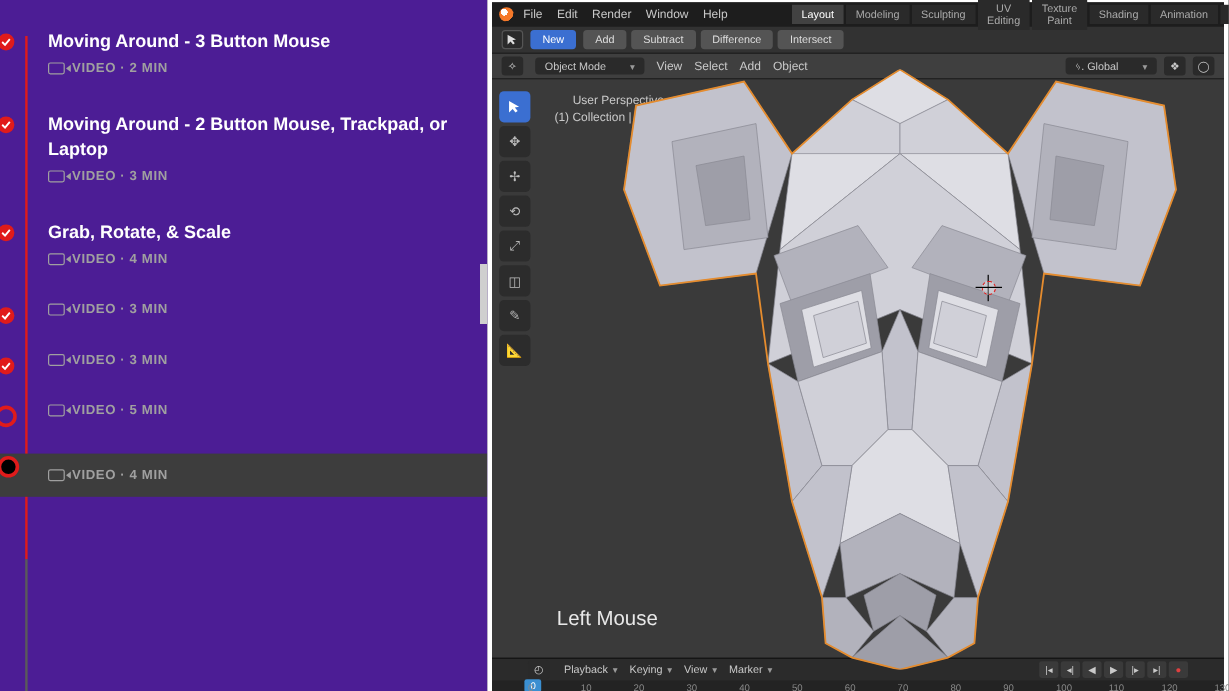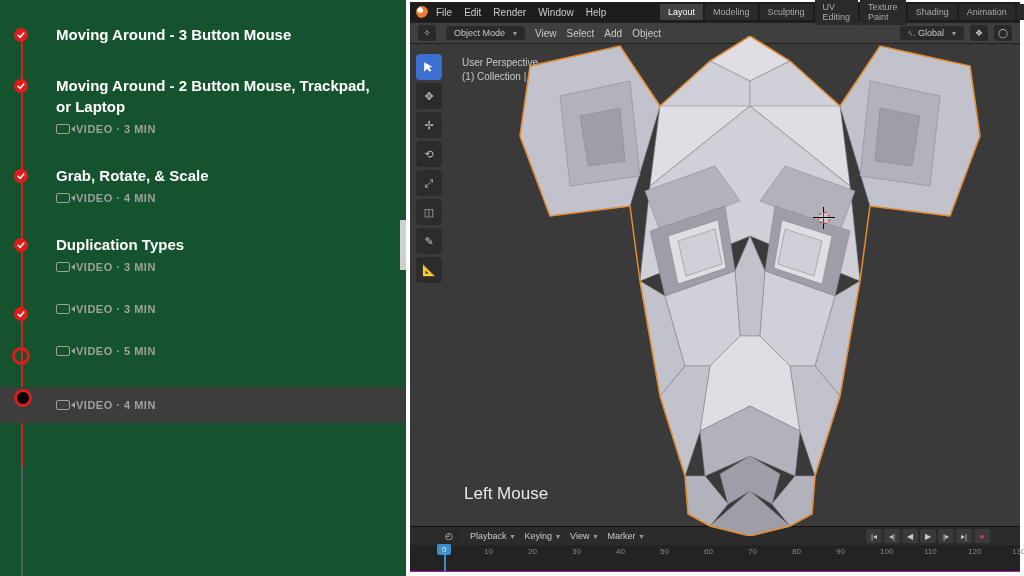--- a/index.html
+++ b/index.html
@@ -6,24 +6,24 @@
 body {
   width: 1024px; height: 576px;
   background: #1e1e1e;
   font-family: -apple-system, "Segoe UI", Arial, sans-serif;
   display: flex;
   overflow: hidden;
 }
 
 .playlist {
   width: 406px; height: 100%;
-  background: #14532d;
+  background: #4c1d95;
   color: #e8e8e8;
   position: relative;
-  padding: 24px 28px 24px 56px;
+  padding: 24px 28px 24px 40px;
   overflow: hidden;
 }
 .timeline-line {
   position: absolute;
   left: 21px; top: 30px;
   width: 2px;
   background: #e01b1b;
   height: 436px;
 }
 .timeline-line.grey {
@@ -90,26 +90,27 @@
   background: #cfcfcf;
 }
 
 .video-pane {
   flex: 1; height: 100%;
   background: #fff;
   display: flex; align-items: flex-start; justify-content: center;
 }
 .app {
   width: 610px; height: 570px;
-  background: #a21caf;
+  background: #000000;
   color: #c9c9c9;
   font-size: 10px;
   font-family: -apple-system, Arial, sans-serif;
   position: relative;
   margin-top: 2px;
+  text-align: center;
 }
 .menubar {
   height: 20px; background: #1d1d1d;
   display: flex; align-items: center; gap: 8px;
   padding: 0 6px;
 }
 .menubar .logo {
   width: 12px; height: 12px; border-radius: 50%;
   background: radial-gradient(circle at 35% 35%, #fff 0 25%, #f5792a 26% 70%, transparent 71%);
 }
@@ -139,21 +140,21 @@
   cursor: pointer;
 }
 .btn.primary { background: #3b6fd1; color: #fff; }
 .headerrow {
   height: 22px; background: #3f3f3f;
   display: flex; align-items: center; gap: 10px;
   padding: 0 8px; border-top: 1px solid #222; border-bottom: 1px solid #222;
 }
 .dropdown {
   background: #2a2a2a; padding: 2px 8px; border-radius: 3px;
-  display: flex; align-items: center; gap: 8px; font-size: 9px;
+  display: flex; align-items: center; gap: 20px; font-size: 9px;
 }
 .chev { font-size: 8px; opacity: .7; }
 .headerrow .right { margin-left: auto; display: flex; gap: 6px; align-items: center; }
 .sm-ico {
   width: 18px; height: 16px; background: #2a2a2a;
   border-radius: 3px; display: flex; align-items: center; justify-content: center;
   font-size: 9px;
 }
 .viewport {
   position: relative;
@@ -245,20 +246,21 @@
   <div class="timeline-line"></div>
   <div class="timeline-line grey"></div>
   <div id="lessons">
       <div class="lesson">
         <span class="dot">
           <svg viewBox="0 0 10 10">
             <path d="M1 5 L4 8 L9 2" stroke="#fff" stroke-width="2" fill="none"></path>
           </svg>
         </span>
         <div class="title">Moving Around - 3 Button Mouse</div>
+        <div class="meta"><span class="cam-icon"></span> VIDEO · 2 MIN</div>
       </div>
       <div class="lesson">
         <span class="dot">
           <svg viewBox="0 0 10 10">
             <path d="M1 5 L4 8 L9 2" stroke="#fff" stroke-width="2" fill="none"></path>
           </svg>
         </span>
         <div class="title">Moving Around - 2 Button Mouse, Trackpad, or Laptop</div>
         <div class="meta"><span class="cam-icon"></span> VIDEO · 3 MIN</div>
       </div>
@@ -270,21 +272,20 @@
         </span>
         <div class="title">Grab, Rotate, &amp; Scale</div>
         <div class="meta"><span class="cam-icon"></span> VIDEO · 4 MIN</div>
       </div>
       <div class="lesson">
         <span class="dot">
           <svg viewBox="0 0 10 10">
             <path d="M1 5 L4 8 L9 2" stroke="#fff" stroke-width="2" fill="none"></path>
           </svg>
         </span>
-        <div class="title">Duplication Types</div>
         <div class="meta"><span class="cam-icon"></span> VIDEO · 3 MIN</div>
       </div>
       <div class="lesson">
         <span class="dot">
           <svg viewBox="0 0 10 10">
             <path d="M1 5 L4 8 L9 2" stroke="#fff" stroke-width="2" fill="none"></path>
           </svg>
         </span>
         <div class="meta"><span class="cam-icon"></span> VIDEO · 3 MIN</div>
       </div>
@@ -311,20 +312,29 @@
         <span class="tab active">Layout</span>
         <span class="tab">Modeling</span>
         <span class="tab">Sculpting</span>
         <span class="tab">UV Editing</span>
         <span class="tab">Texture Paint</span>
         <span class="tab">Shading</span>
         <span class="tab">Animation</span>
         <span class="tab">Render</span>
       </div>
 
+    <div class="boolrow">
+      <span class="cursor-ico">
+        <svg width="10" height="10" viewBox="0 0 10 10">
+            <path d="M1 1 L1 9 L3.5 6.5 L5.5 9 L7 8 L5 5.5 L8 5 Z" fill="#ddd"></path>
+          </svg>
+      </span>
+      <span class="btn primary">New</span>
+      <span id="boolops"><span class="btn" style="margin-right: 4px;">Add</span><span class="btn" style="margin-right: 4px;">Subtract</span><span class="btn" style="margin-right: 4px;">Difference</span><span class="btn" style="margin-right: 4px;">Intersect</span></span>
+    </div>
 
     <div class="headerrow">
       <span class="sm-ico">✧</span>
       <span class="dropdown">
         <span>Object Mode</span>
         <span class="chev">▾</span>
       </span>
       <span id="hdrmenus"><span style="margin-right: 10px;">View</span><span style="margin-right: 10px;">Select</span><span style="margin-right: 10px;">Add</span><span style="margin-right: 10px;">Object</span></span>
       <span class="right">
         <span class="dropdown">

